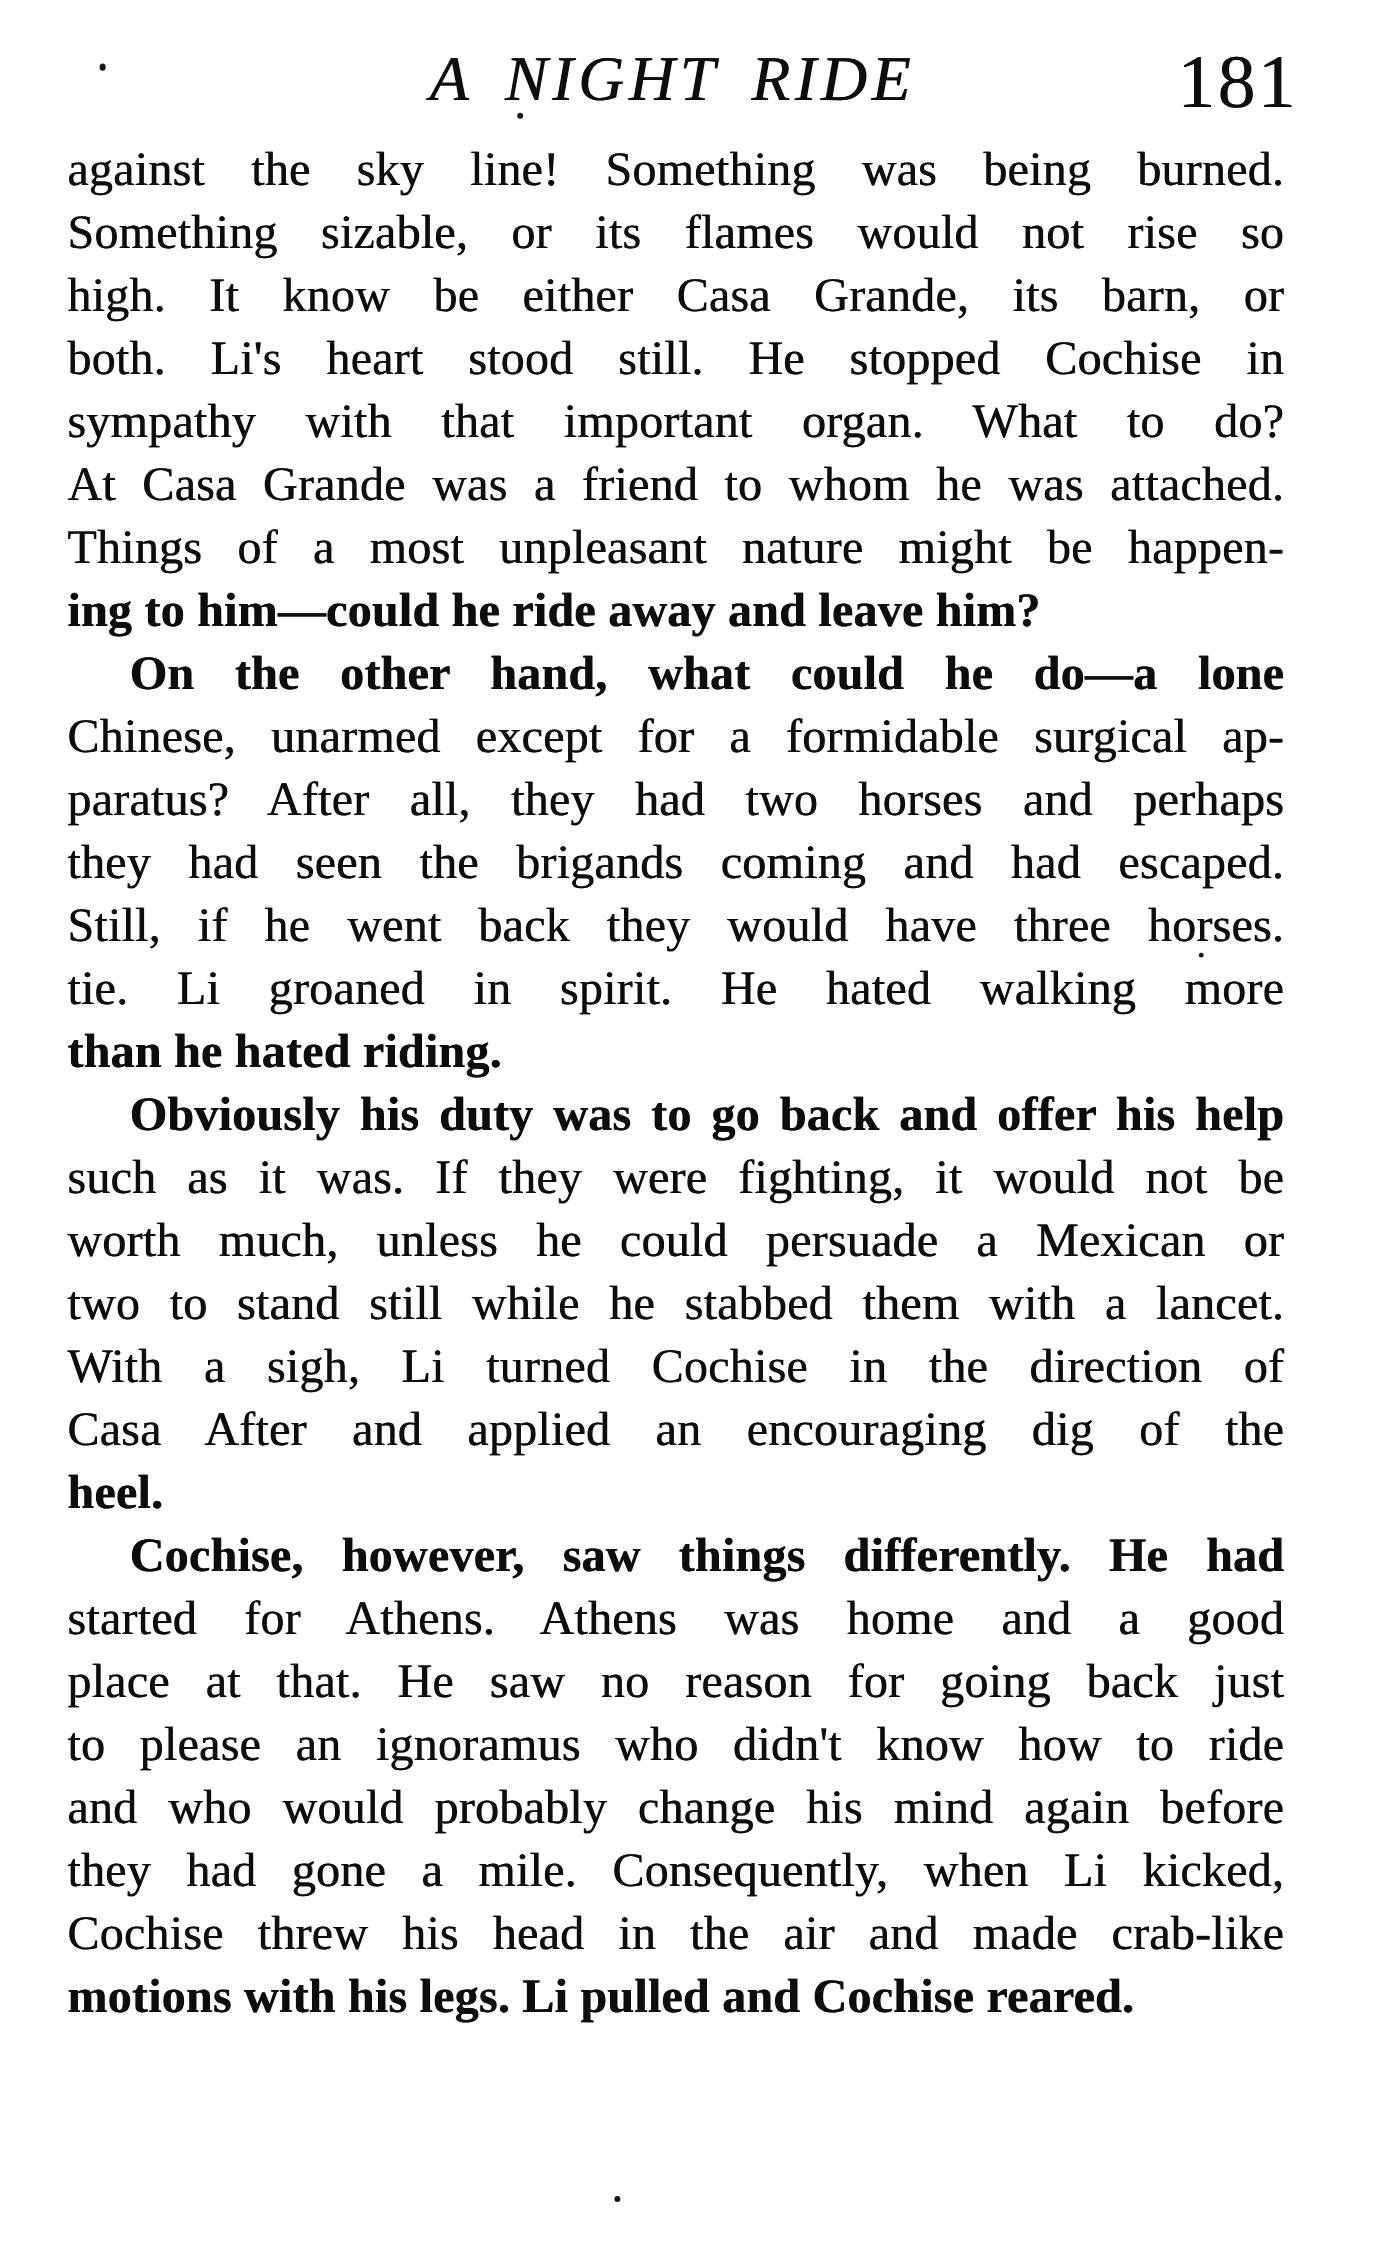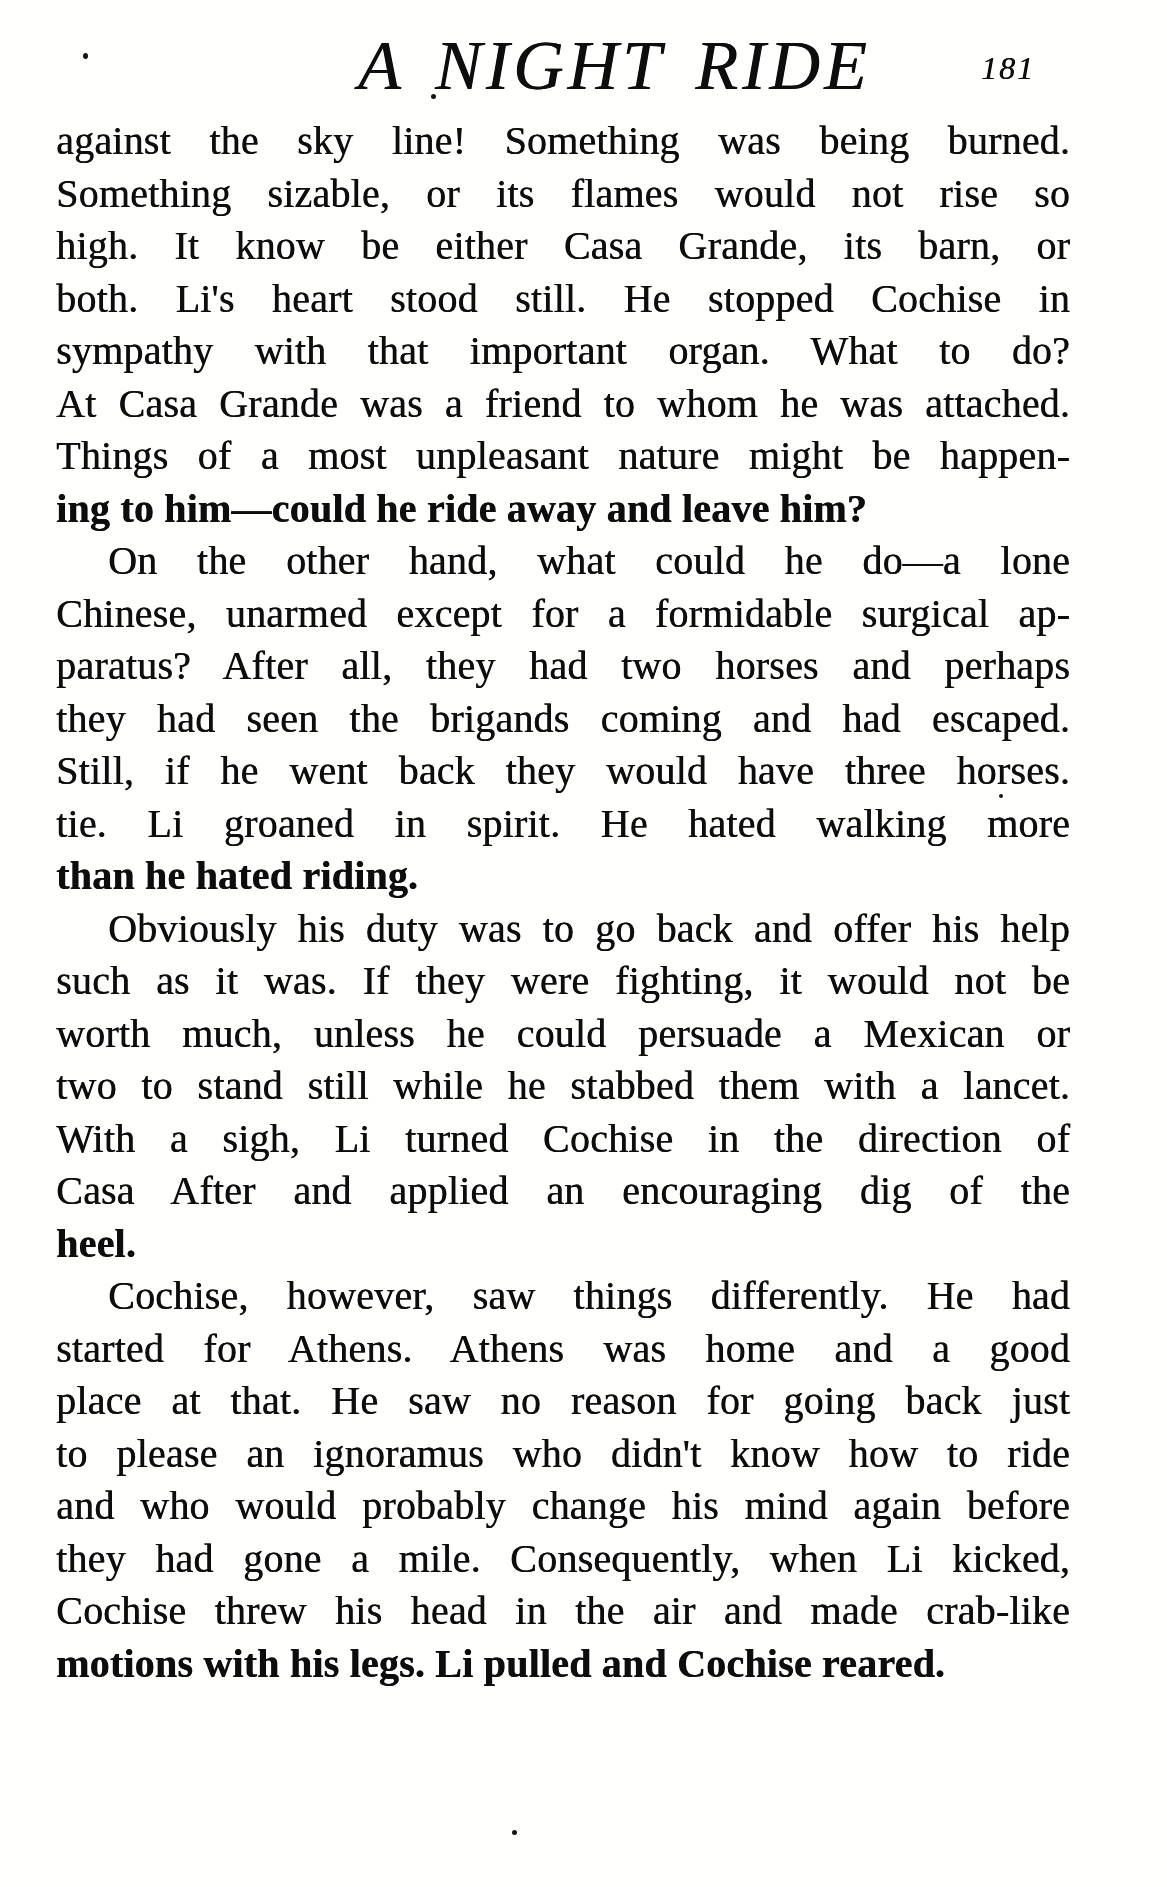--- a/index.html
+++ b/index.html
@@ -26,54 +26,54 @@
     top: 38px;
     left: 0;
     width: 100%;
     height: 64px;
   }
   .head-title {
     position: absolute;
     left: 358px;
     top: 0;
     font-style: italic;
-    font-size: 70px;
+    font-size: 53px;
     line-height: 56px;
     letter-spacing: 4px;
     word-spacing: 10px;
     white-space: nowrap;
   }
   .page-num {
     position: absolute;
     left: 981px;
     top: 4px;
-    font-size: 32px;
+    font-size: 63px;
     line-height: 52px;
     letter-spacing: 2px;
-    font-style: italic;
   }
   .text-column {
     position: absolute;
     left: 56px;
     top: 115px;
     width: 1014px;
   }
   .line {
     font-size: 40px;
     line-height: 52.5px;
     letter-spacing: 0.2px;
     text-align: justify;
     text-align-last: justify;
   }
   .line.para-end {
     text-align-last: left;
     font-weight: bold;
   }
   .line.indent {
     text-indent: 52px;
+    font-weight: bold;
   }
   .speck {
     position: absolute;
     background: #161616;
     border-radius: 50%;
   }
 </style>
 </head>
 <body>
 

